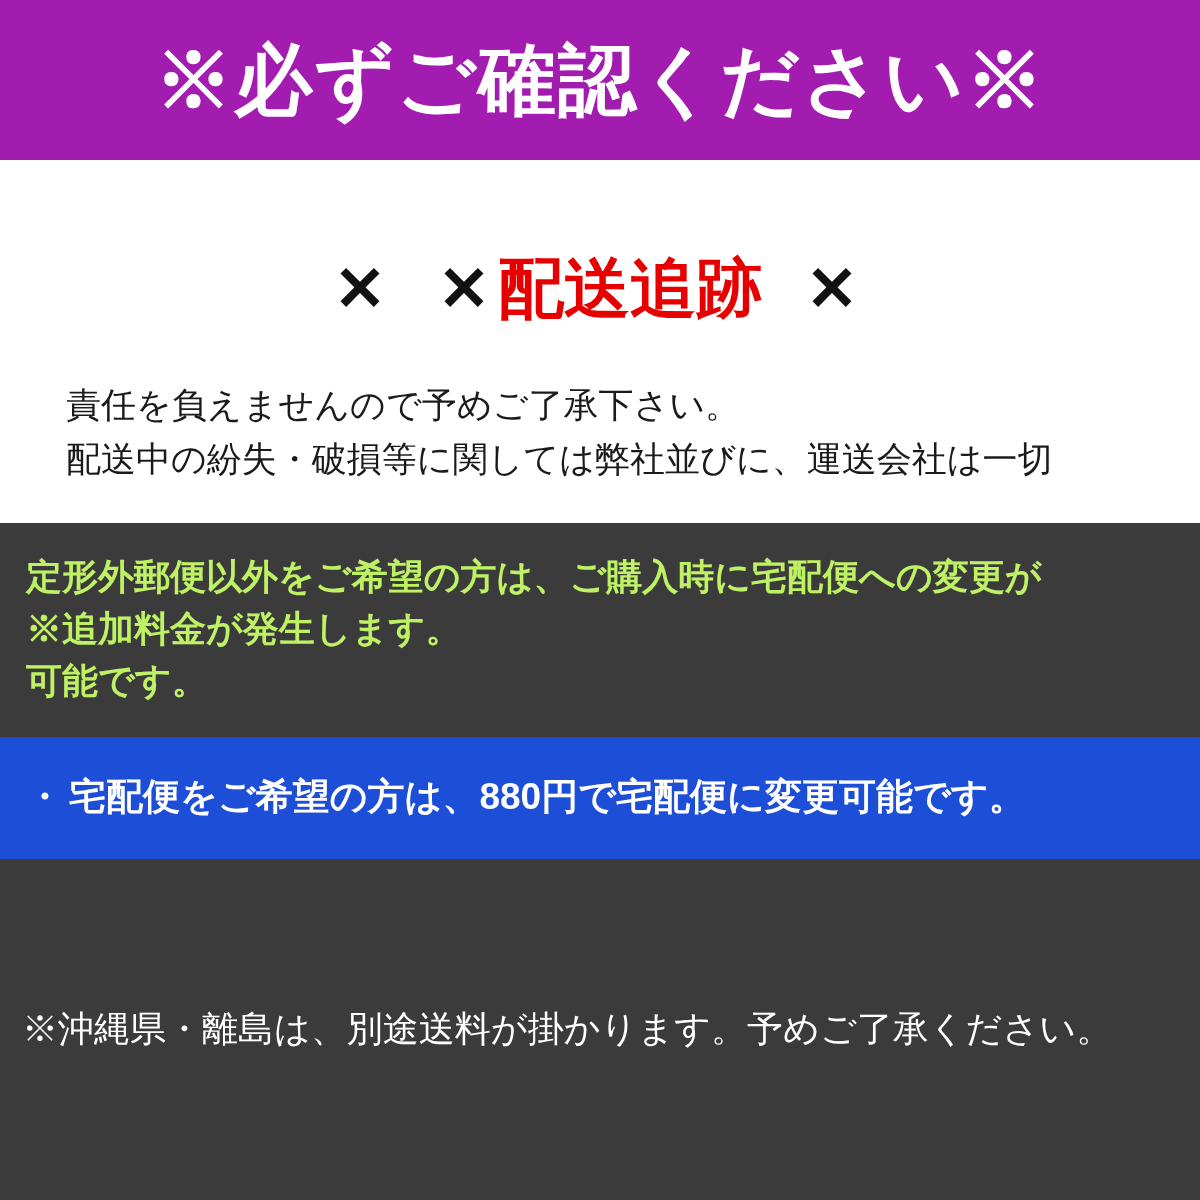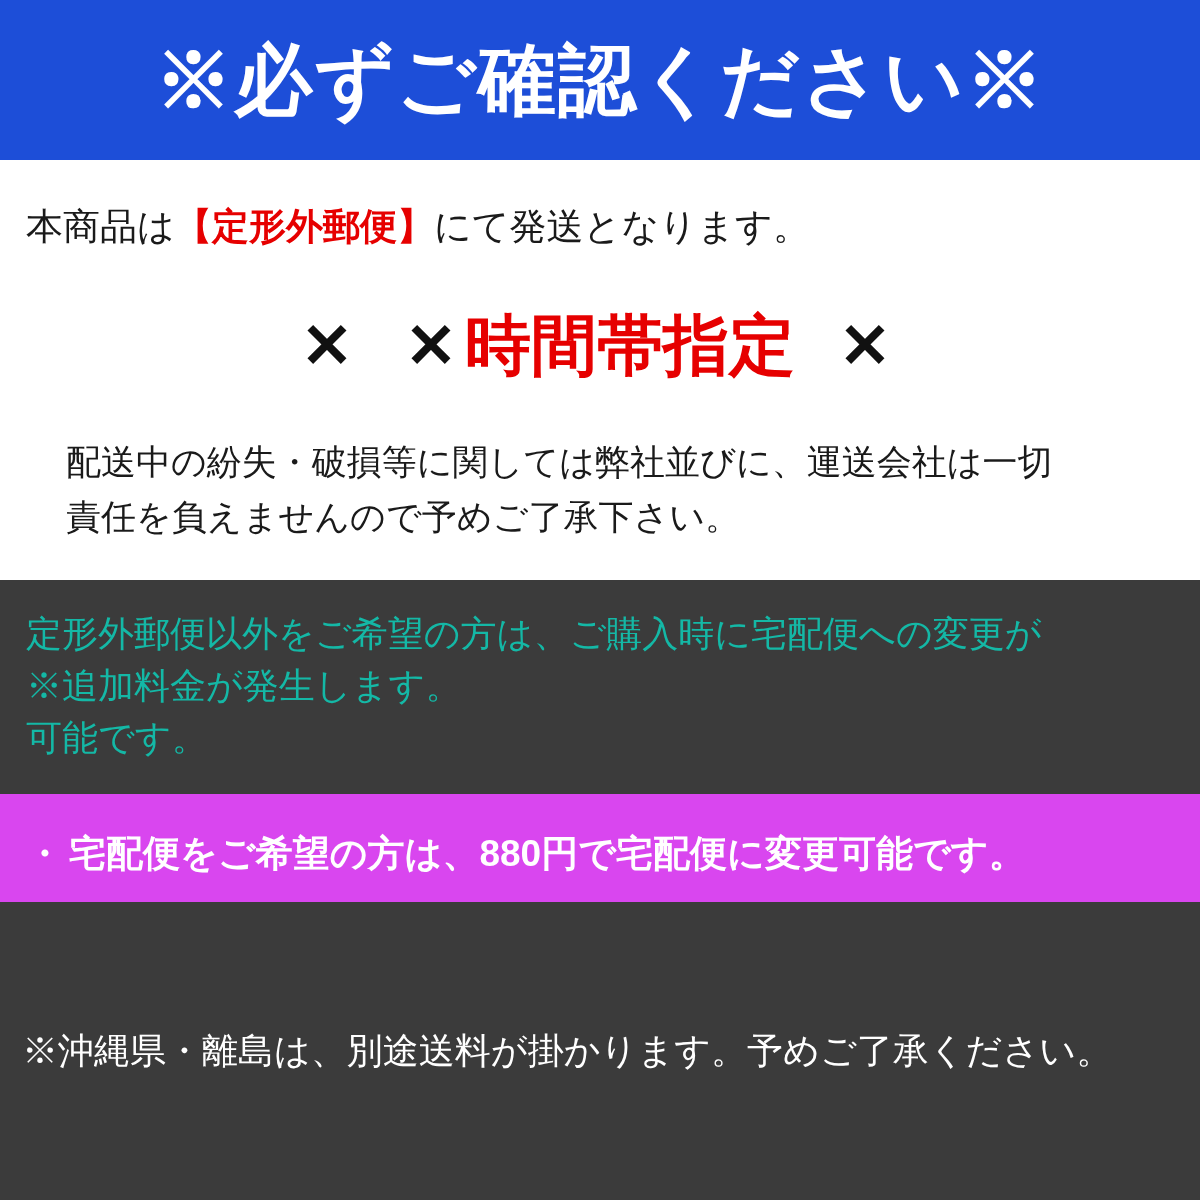--- a/index.html
+++ b/index.html
@@ -16,21 +16,21 @@
   .page {
     width: 1200px;
     height: 1200px;
     position: relative;
     display: flex;
     flex-direction: column;
   }
 
   
   .banner {
-    background: #1d4ed8;
+    background: #a21caf;
     height: 160px;
     display: flex;
     align-items: center;
     justify-content: center;
   }
   .banner-text {
     color: #ffffff;
     font-size: 78px;
     font-weight: bold;
     letter-spacing: 2px;
@@ -84,34 +84,34 @@
     color: #1a1a1a;
     font-size: 35px;
     line-height: 1.55;
     font-weight: 500;
   }
   .note .indent { padding-left: 42px; }
 
   
   .darkblock {
     background: #3b3b3b;
-    color: #14b8a6;
+    color: #bef264;
     margin-top: 36px;
     padding: 28px 26px 30px 26px;
     font-size: 36px;
     line-height: 1.45;
-    font-weight: 400;
+    font-weight: 700;
     flex: 0 0 auto;
   }
 
   
   .redblock {
-    background: #d946ef;
+    background: #1d4ed8;
     color: #ffffff;
-    padding: 36px 26px 23px 26px;
+    padding: 36px 26px 38px 26px;
     font-size: 37px;
     font-weight: bold;
     line-height: 1.3;
   }
   .redblock .bullet {
     display: inline-block;
     margin-right: 6px;
   }
 
   
@@ -130,41 +130,38 @@
 </head>
 <body>
 
 <div class="page">
 
   <div class="banner">
     <div class="banner-text">※必ずご確認ください※</div>
   </div>
 
   <div class="intro">
-    <div class="intro-line">
-      <span>本商品は</span><span class="hl">【定形外郵便】</span><span>にて発送となります。</span>
-    </div>
   </div>
 
   <div class="xrow">
     <div class="xitem">
       <span class="xmark">✕</span>
     </div>
     <div class="xitem">
       <span class="xmark">✕</span>
-      <span>時間帯指定</span>
+      <span>配送追跡</span>
     </div>
     <div class="xitem">
       <span class="xmark">✕</span>
     </div>
   </div>
 
   <div class="note">
+    <div class="indent">責任を負えませんので予めご了承下さい。</div>
     <div class="indent">配送中の紛失・破損等に関しては弊社並びに、運送会社は一切</div>
-    <div class="indent">責任を負えませんので予めご了承下さい。</div>
   </div>
 
   <div class="darkblock">
     <div>定形外郵便以外をご希望の方は、ご購入時に宅配便への変更が</div>
     <div>※追加料金が発生します。</div>
     <div>可能です。</div>
   </div>
 
   <div class="redblock">
     <span class="bullet">・</span><span>宅配便をご希望の方は、880円で宅配便に変更可能です。</span>

